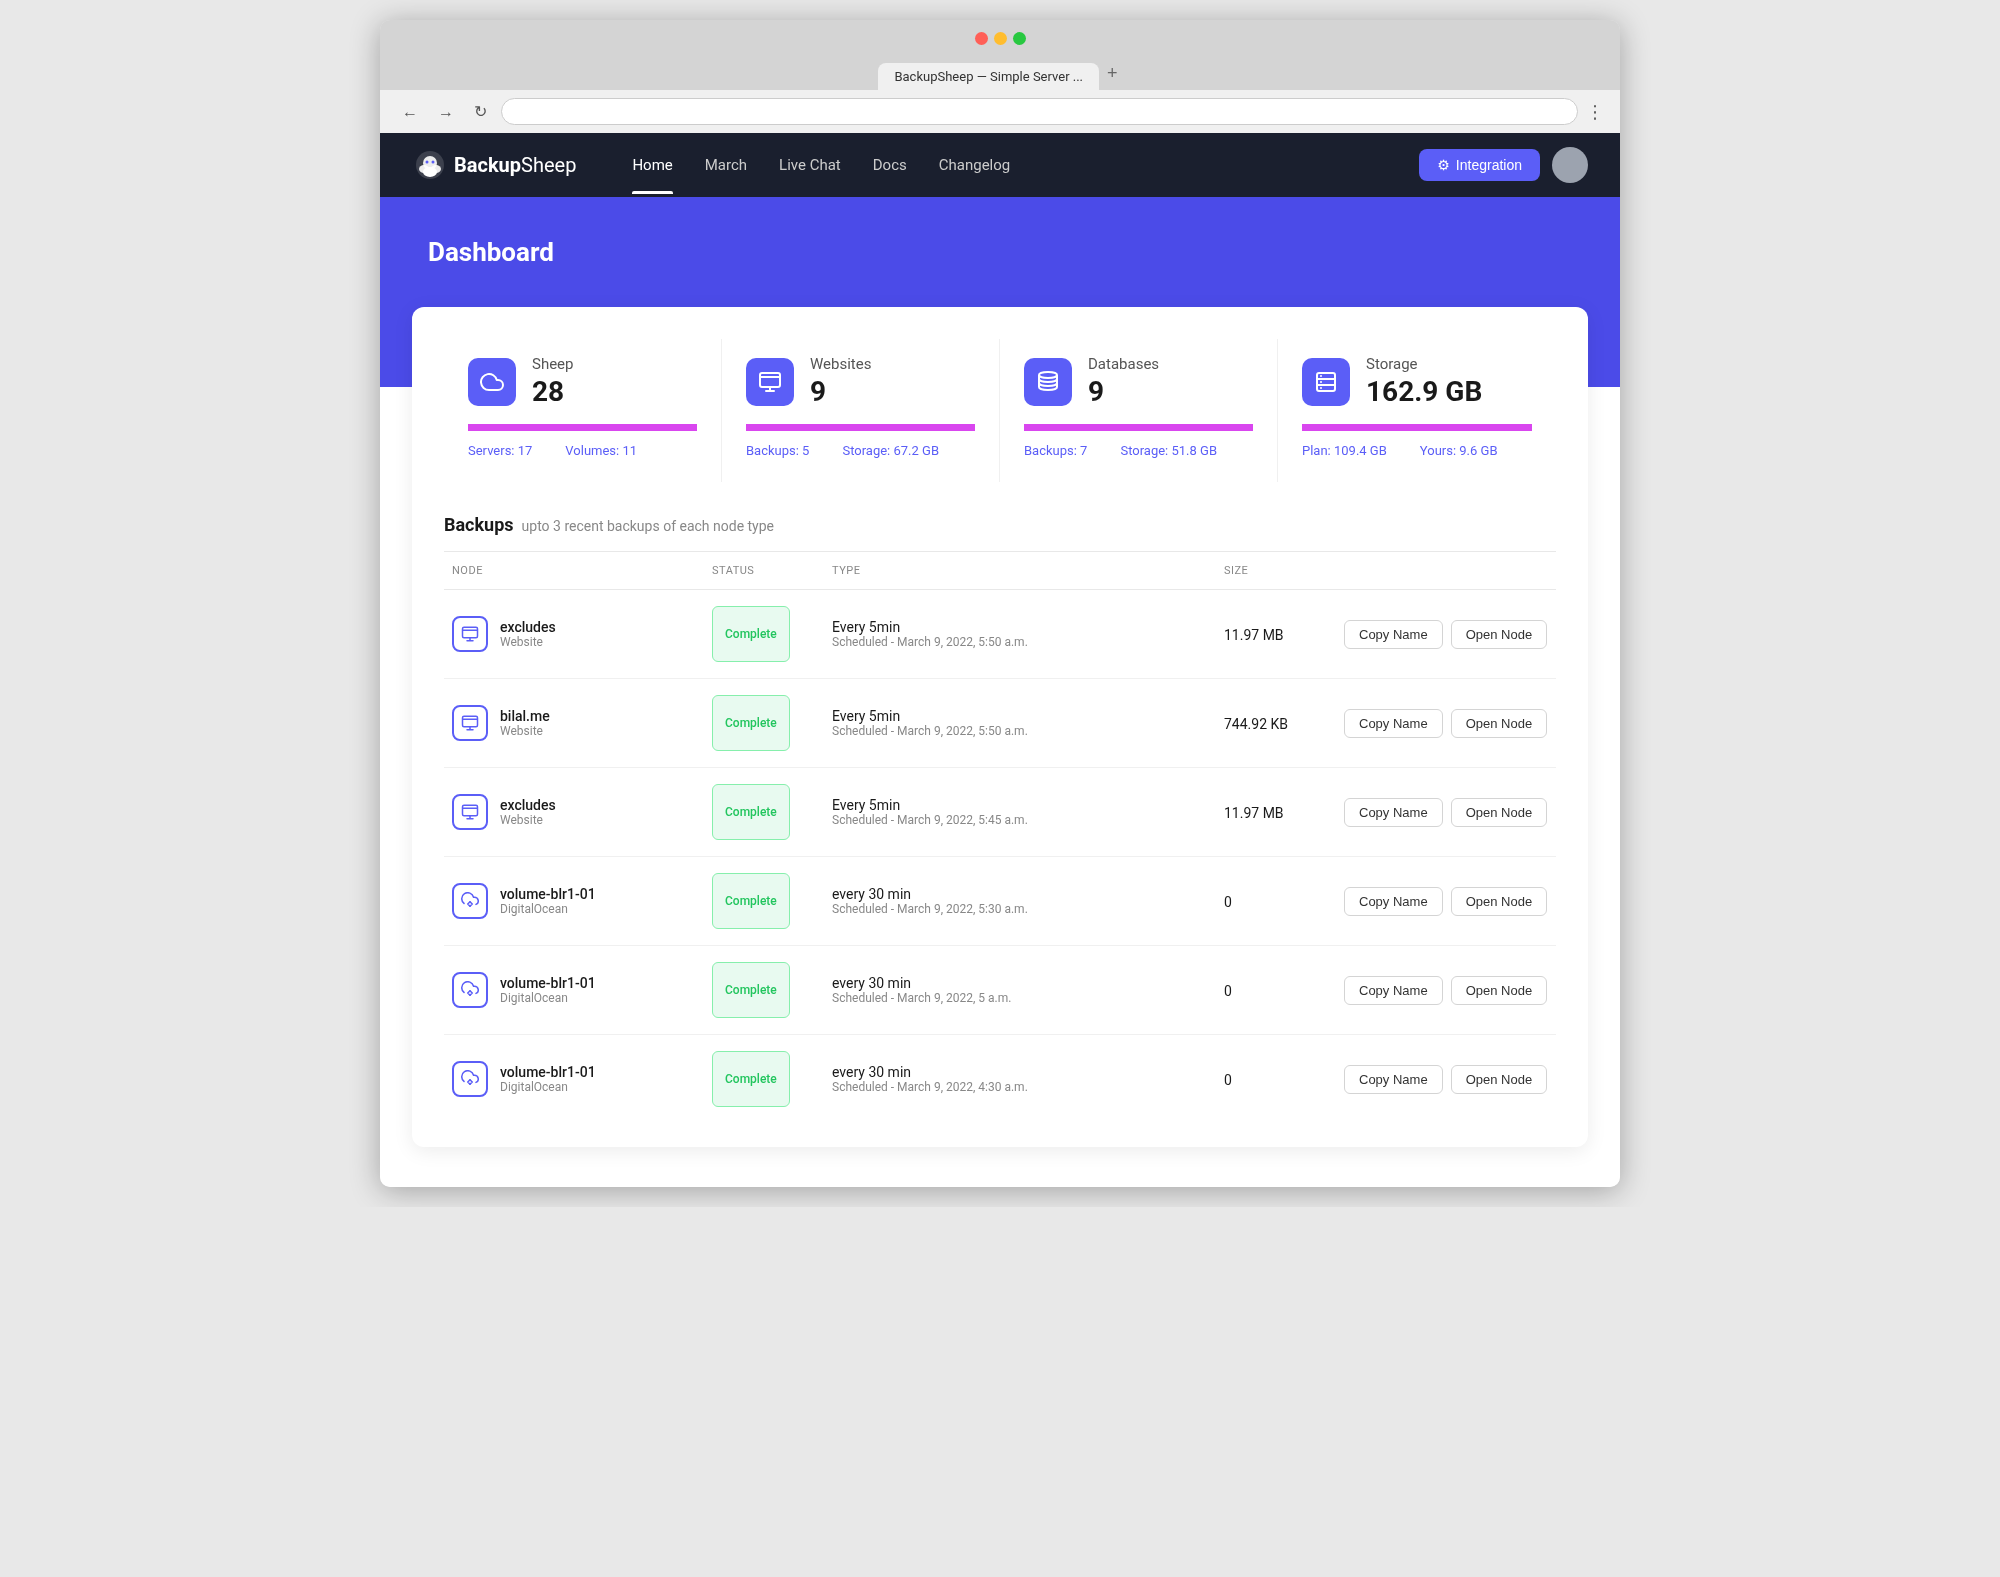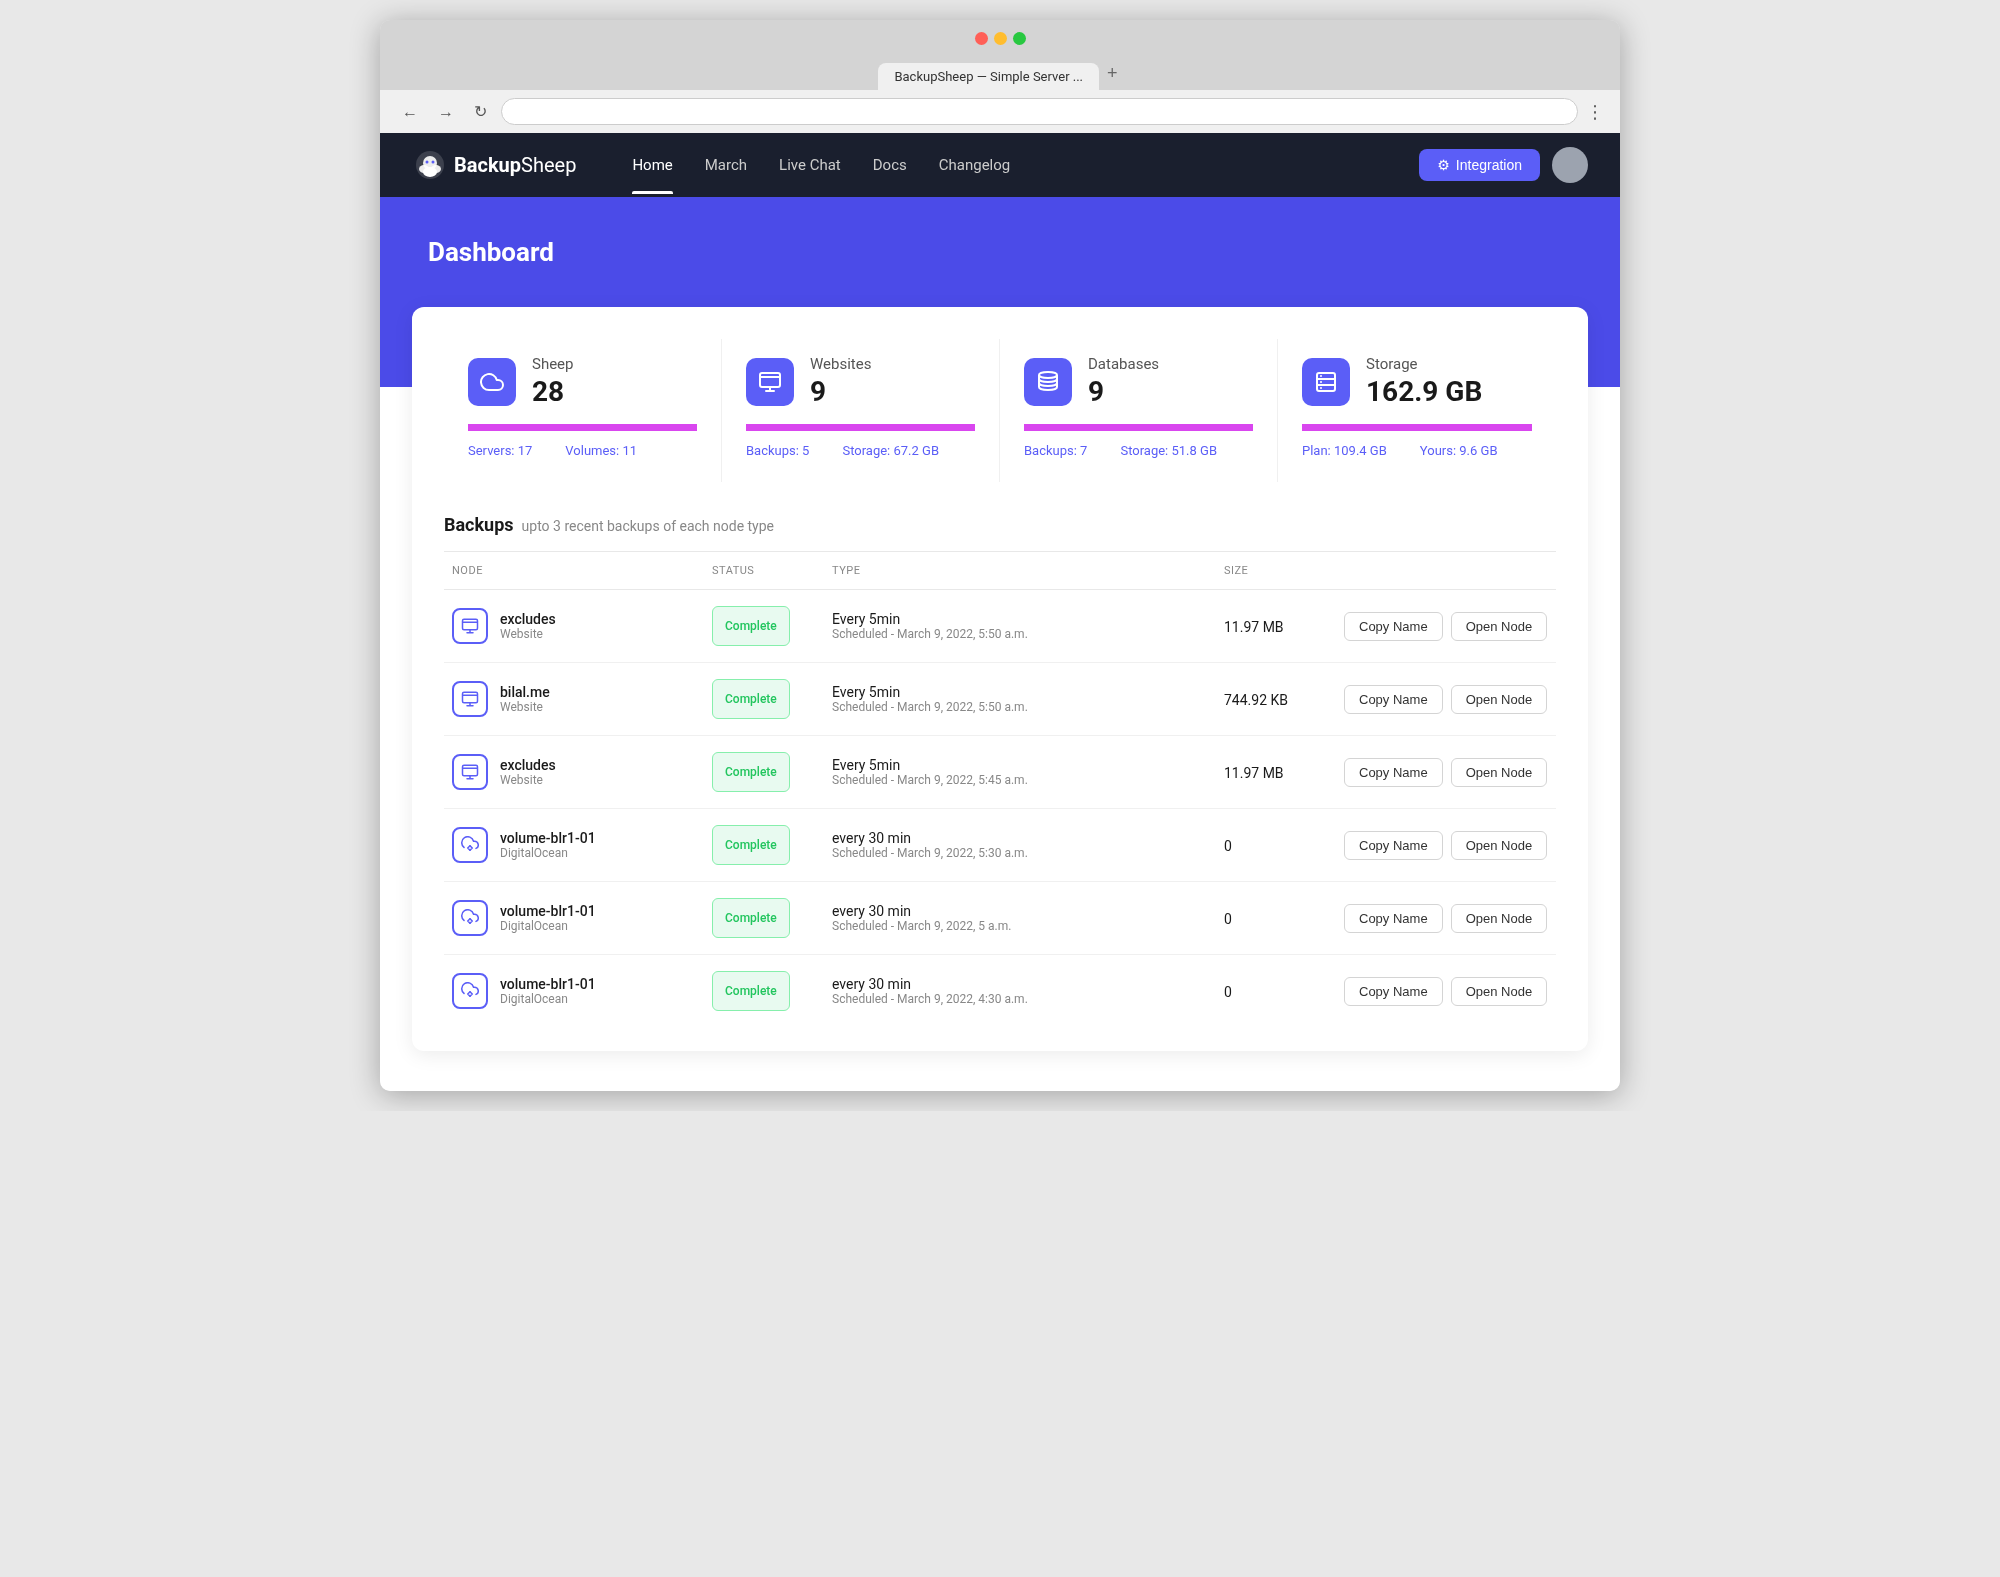--- a/index.html
+++ b/index.html
@@ -309,21 +309,21 @@
       font-size: 14px;
       font-weight: 500;
       color: #1a1a1a;
     }
     .node-type {
       font-size: 12px;
       color: #888;
     }
     .status-badge {
       display: inline-block;
-      padding: 12px 12px;
+      padding: 20px 12px;
       border-radius: 6px;
       font-size: 12px;
       font-weight: 500;
     }
     .status-complete {
       background: #e8faf0;
       color: #22c55e;
       border: 1px solid #86efac;
     }
     .type-primary {

